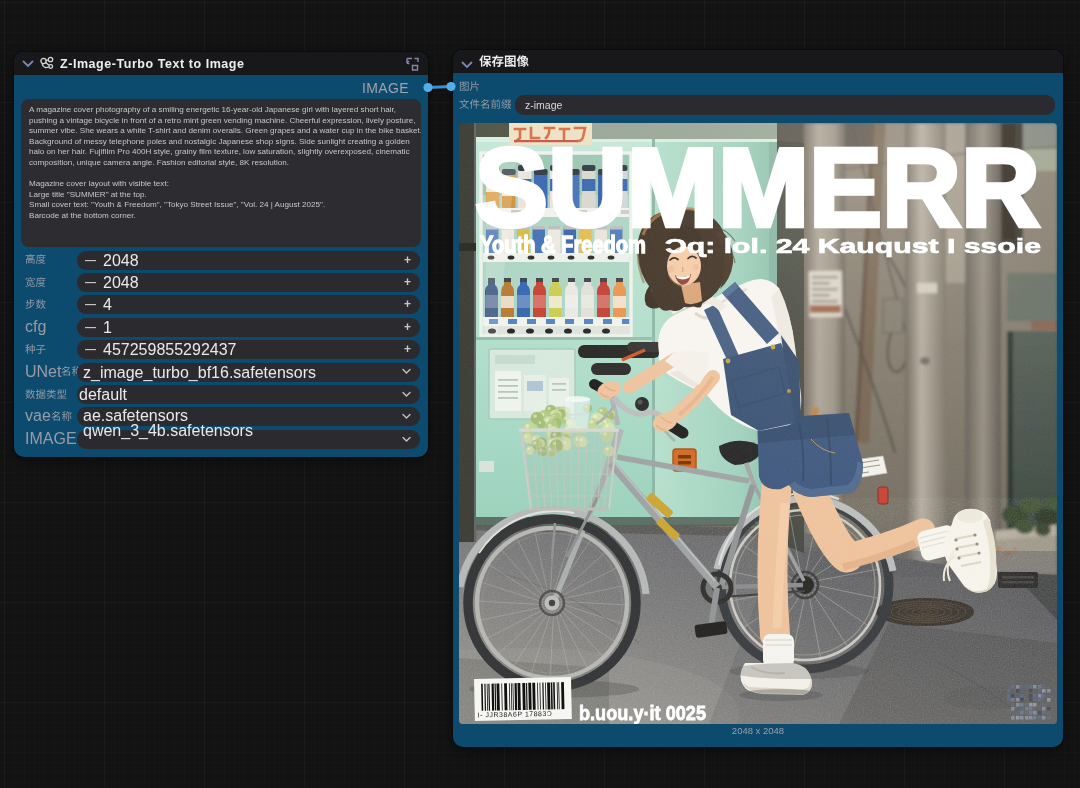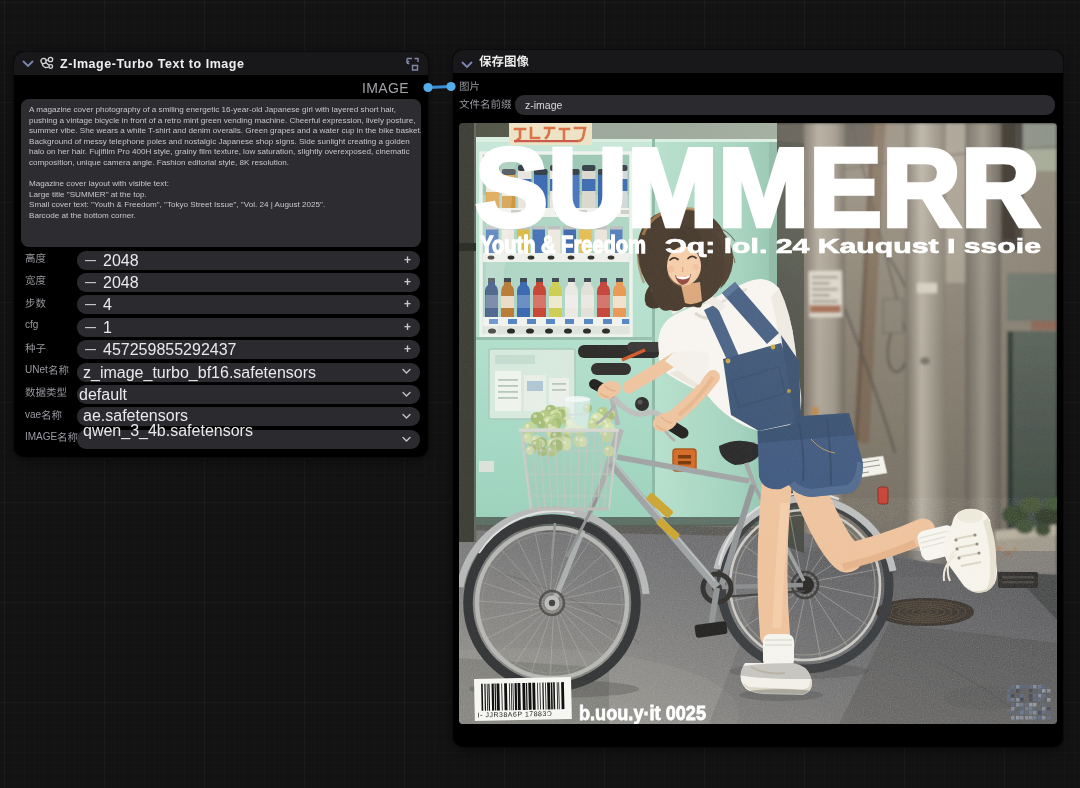--- a/index.html
+++ b/index.html
@@ -3,24 +3,24 @@
 *{margin:0;padding:0;box-sizing:border-box}
 html,body{width:1080px;height:788px;overflow:hidden}
 body{position:relative;font-family:"Liberation Sans",sans-serif;background-color:#131314;
 background-image:
  linear-gradient(rgba(255,255,255,0.022) 1px,transparent 1px),
  linear-gradient(90deg,rgba(255,255,255,0.022) 1px,transparent 1px),
  linear-gradient(rgba(255,255,255,0.013) 1px,transparent 1px),
  linear-gradient(90deg,rgba(255,255,255,0.013) 1px,transparent 1px);
 background-size:100px 100px,100px 100px,10px 10px,10px 10px;
 background-position:4px 2px,4px 2px,4px 2px,4px 2px;}
-.node{position:absolute;background:#000000;border-radius:10px;box-shadow:0 0 0 1px #0b0b0c,0 4px 14px rgba(0,0,0,0.45)}
+.node{position:absolute;background:#0c4a6e;border-radius:10px;box-shadow:0 0 0 1px #0b0b0c,0 4px 14px rgba(0,0,0,0.45)}
 .nhead{position:absolute;left:0;top:0;right:0;height:23px;background:#18181a;border-radius:10px 10px 0 0}
 .ntitle{position:absolute;font-weight:bold;color:#eeeeef;font-size:12.5px;letter-spacing:0.1px;white-space:nowrap}
-.lbl{position:absolute;display:flex;color:#9b9ca3;font-size:10px;white-space:nowrap}
+.lbl{position:absolute;display:flex;align-items:center;color:#9b9ca3;font-size:16px;white-space:nowrap}
 .fld{position:absolute;height:19px;background:#2b2b2f;border-radius:9px}
 .num{position:absolute;color:#e9e9eb;font-size:16px;line-height:19px;white-space:nowrap}
 .pm{position:absolute;color:#c9c9cd;font-size:12px;line-height:19px;font-weight:bold}
 </style></head><body>
 <div class="node" style="left:14px;top:52px;width:414px;height:405px">
     <div class="nhead"></div>
     <svg style="position:absolute;left:7px;top:6px" width="14" height="11" viewBox="0 0 14 11">
       <path d="M2.5 3.5 L7 8 L11.5 3.5" stroke="#7d87b5" stroke-width="1.8" fill="none" stroke-linecap="round"></path>
     </svg>
     <svg style="position:absolute;left:25px;top:4px" width="16" height="16" viewBox="0 0 16 16" fill="none" stroke="#d6d6da" stroke-width="1.3">
@@ -155,20 +155,21 @@
       <svg width="52.5" height="11.3" viewBox="0 0 52.5 11.3" style="display:block" fill="#9b9ca3" xmlns="http://www.w3.org/2000/svg">
         <path transform="translate(0.00,9.03) scale(10.5)" d="M0.4230 -0.8230C0.4530 -0.7740 0.4850 -0.7070 0.4970 -0.6660L0.5800 -0.6930C0.5660 -0.7340 0.5310 -0.7990 0.5010 -0.8470ZM0.0500 -0.6640V-0.5900H0.2060C0.2650 -0.4380 0.3440 -0.3070 0.4470 -0.2000C0.3370 -0.1080 0.2020 -0.0400 0.0360 0.0070C0.0510 0.0250 0.0750 0.0600 0.0830 0.0780C0.2500 0.0240 0.3890 -0.0480 0.5020 -0.1460C0.6150 -0.0460 0.7510 0.0280 0.9150 0.0730C0.9280 0.0520 0.9500 0.0200 0.9670 0.0040C0.8070 -0.0360 0.6710 -0.1070 0.5600 -0.2010C0.6610 -0.3040 0.7380 -0.4320 0.7960 -0.5900H0.9540V-0.6640ZM0.5040 -0.2530C0.4100 -0.3480 0.3360 -0.4620 0.2840 -0.5900H0.7110C0.6610 -0.4550 0.5920 -0.3440 0.5040 -0.2530Z"></path>
         <path transform="translate(10.50,9.03) scale(10.5)" d="M0.3170 -0.3410V-0.2680H0.6040V0.0800H0.6790V-0.2680H0.9530V-0.3410H0.6790V-0.5620H0.9090V-0.6350H0.6790V-0.8280H0.6040V-0.6350H0.4700C0.4830 -0.6800 0.4940 -0.7280 0.5040 -0.7750L0.4320 -0.7900C0.4090 -0.6590 0.3670 -0.5300 0.3090 -0.4470C0.3270 -0.4380 0.3590 -0.4200 0.3730 -0.4090C0.4000 -0.4510 0.4250 -0.5040 0.4460 -0.5620H0.6040V-0.3410ZM0.2680 -0.8360C0.2140 -0.6850 0.1260 -0.5350 0.0320 -0.4370C0.0450 -0.4200 0.0670 -0.3810 0.0750 -0.3630C0.1070 -0.3970 0.1370 -0.4370 0.1670 -0.4800V0.0780H0.2390V-0.5970C0.2770 -0.6670 0.3110 -0.7410 0.3390 -0.8150Z"></path>
         <path transform="translate(21.00,9.03) scale(10.5)" d="M0.2630 -0.5290C0.3140 -0.4940 0.3730 -0.4460 0.4170 -0.4060C0.3000 -0.3440 0.1710 -0.2990 0.0470 -0.2730C0.0610 -0.2560 0.0790 -0.2240 0.0860 -0.2040C0.1410 -0.2170 0.1970 -0.2330 0.2520 -0.2530V0.0790H0.3270V0.0270H0.7730V0.0790H0.8490V-0.3400H0.4510C0.6170 -0.4290 0.7620 -0.5530 0.8440 -0.7130L0.7940 -0.7440L0.7810 -0.7400H0.4270C0.4510 -0.7680 0.4730 -0.7970 0.4920 -0.8260L0.4060 -0.8430C0.3470 -0.7470 0.2330 -0.6360 0.0690 -0.5590C0.0870 -0.5460 0.1110 -0.5190 0.1220 -0.5010C0.2170 -0.5500 0.2960 -0.6090 0.3610 -0.6710H0.7330C0.6740 -0.5830 0.5870 -0.5080 0.4870 -0.4450C0.4400 -0.4860 0.3740 -0.5360 0.3210 -0.5720ZM0.7730 -0.0420H0.3270V-0.2710H0.7730Z"></path>
         <path transform="translate(31.50,9.03) scale(10.5)" d="M0.6040 -0.5140V-0.1040H0.6740V-0.5140ZM0.8070 -0.5440V-0.0140C0.8070 0.0010 0.8020 0.0050 0.7860 0.0050C0.7690 0.0060 0.7150 0.0060 0.6540 0.0040C0.6650 0.0240 0.6770 0.0560 0.6810 0.0760C0.7580 0.0770 0.8090 0.0750 0.8390 0.0630C0.8700 0.0510 0.8810 0.0300 0.8810 -0.0130V-0.5440ZM0.7230 -0.8450C0.7010 -0.7960 0.6630 -0.7300 0.6290 -0.6820H0.3290L0.3780 -0.7000C0.3590 -0.7400 0.3160 -0.7990 0.2780 -0.8410L0.2080 -0.8160C0.2440 -0.7750 0.2810 -0.7210 0.3000 -0.6820H0.0530V-0.6130H0.9470V-0.6820H0.7140C0.7430 -0.7230 0.7750 -0.7730 0.8030 -0.8190ZM0.4090 -0.3010V-0.2000H0.1870V-0.3010ZM0.4090 -0.3600H0.1870V-0.4590H0.4090ZM0.1160 -0.5230V0.0750H0.1870V-0.1410H0.4090V-0.0070C0.4090 0.0060 0.4050 0.0100 0.3910 0.0100C0.3780 0.0110 0.3320 0.0110 0.2810 0.0090C0.2910 0.0280 0.3020 0.0570 0.3070 0.0760C0.3740 0.0760 0.4190 0.0750 0.4460 0.0630C0.4740 0.0520 0.4820 0.0320 0.4820 -0.0060V-0.5230Z"></path>
         <path transform="translate(42.00,9.03) scale(10.5)" d="M0.0380 -0.0570 0.0550 0.0120C0.1360 -0.0190 0.2400 -0.0590 0.3400 -0.0980L0.3280 -0.1580C0.2210 -0.1200 0.1120 -0.0800 0.0380 -0.0570ZM0.0560 -0.4230C0.0700 -0.4300 0.0920 -0.4350 0.1980 -0.4490C0.1600 -0.3830 0.1250 -0.3310 0.1090 -0.3100C0.0820 -0.2730 0.0610 -0.2470 0.0410 -0.2430C0.0500 -0.2270 0.0600 -0.1960 0.0630 -0.1820C0.0810 -0.1950 0.1120 -0.2060 0.3270 -0.2640C0.3240 -0.2790 0.3220 -0.3070 0.3230 -0.3260L0.1620 -0.2870C0.2270 -0.3760 0.2900 -0.4840 0.3420 -0.5900L0.2860 -0.6220C0.2710 -0.5860 0.2530 -0.5500 0.2350 -0.5150L0.1260 -0.5040C0.1780 -0.5920 0.2280 -0.7020 0.2650 -0.8080L0.2010 -0.8350C0.1680 -0.7150 0.1040 -0.5840 0.0850 -0.5500C0.0670 -0.5160 0.0500 -0.4910 0.0340 -0.4880C0.0420 -0.4700 0.0530 -0.4370 0.0560 -0.4230ZM0.3500 -0.6240C0.3850 -0.6050 0.4230 -0.5810 0.4580 -0.5550C0.4180 -0.5020 0.3690 -0.4620 0.3180 -0.4370C0.3330 -0.4240 0.3500 -0.4000 0.3580 -0.3840C0.4140 -0.4150 0.4660 -0.4580 0.5080 -0.5150C0.5340 -0.4930 0.5570 -0.4710 0.5720 -0.4520L0.6200 -0.4970C0.6010 -0.5190 0.5740 -0.5440 0.5430 -0.5680C0.5770 -0.6260 0.6030 -0.6950 0.6190 -0.7750L0.5780 -0.7880L0.5660 -0.7860H0.3460V-0.7240H0.5410C0.5290 -0.6810 0.5120 -0.6410 0.4910 -0.6060C0.4590 -0.6280 0.4250 -0.6480 0.3930 -0.6650ZM0.6350 -0.6240C0.6740 -0.6010 0.7150 -0.5740 0.7540 -0.5450C0.7130 -0.4980 0.6640 -0.4610 0.6140 -0.4380C0.6280 -0.4260 0.6460 -0.4020 0.6540 -0.3860C0.7090 -0.4140 0.7600 -0.4540 0.8040 -0.5060C0.8400 -0.4770 0.8700 -0.4480 0.8910 -0.4230L0.9390 -0.4710C0.9160 -0.4970 0.8820 -0.5270 0.8430 -0.5570C0.8820 -0.6170 0.9130 -0.6900 0.9310 -0.7750L0.8900 -0.7880L0.8780 -0.7860H0.6530V-0.7240H0.8530C0.8380 -0.6770 0.8170 -0.6330 0.7920 -0.5950C0.7550 -0.6210 0.7170 -0.6460 0.6810 -0.6660ZM0.3360 -0.1830C0.3720 -0.1620 0.4100 -0.1360 0.4460 -0.1090C0.3970 -0.0470 0.3350 -0.0020 0.2670 0.0240C0.2810 0.0370 0.2980 0.0630 0.3060 0.0790C0.3790 0.0470 0.4440 -0.0010 0.4970 -0.0680C0.5260 -0.0440 0.5500 -0.0200 0.5670 0.0010L0.6150 -0.0450C0.5960 -0.0680 0.5670 -0.0940 0.5340 -0.1200C0.5720 -0.1810 0.6010 -0.2540 0.6190 -0.3400L0.5770 -0.3540L0.5650 -0.3510H0.3370V-0.2880H0.5390C0.5250 -0.2400 0.5060 -0.1970 0.4820 -0.1590C0.4490 -0.1830 0.4140 -0.2050 0.3810 -0.2240ZM0.8610 -0.2880C0.8410 -0.2290 0.8140 -0.1780 0.7800 -0.1330C0.7480 -0.1790 0.7230 -0.2320 0.7050 -0.2880ZM0.6370 -0.3510V-0.2880H0.6480L0.6440 -0.2870C0.6660 -0.2120 0.6960 -0.1420 0.7360 -0.0840C0.6870 -0.0340 0.6280 0.0030 0.5660 0.0260C0.5790 0.0390 0.5960 0.0650 0.6040 0.0820C0.6670 0.0560 0.7260 0.0180 0.7770 -0.0310C0.8180 0.0170 0.8660 0.0550 0.9220 0.0810C0.9320 0.0630 0.9530 0.0380 0.9680 0.0240C0.9120 0.0010 0.8630 -0.0350 0.8220 -0.0800C0.8760 -0.1480 0.9180 -0.2340 0.9420 -0.3390L0.9010 -0.3540L0.8880 -0.3510Z"></path>
       </svg>
     </div>
     <div class="fld" style="left:62px;top:45px;width:540px;height:20px"></div>
     <div style="position:absolute;left:72px;top:45px;color:#d9d9db;font-size:10.5px;line-height:20px">z-image</div>
+    <div style="position:absolute;left:0;top:675px;width:610px;text-align:center;color:#9fa0a4;font-size:9.5px">2048 x 2048</div>
   </div>
 <svg style="position:absolute;left:420px;top:78px" width="42" height="18" viewBox="0 0 42 18">
 <path d="M8 9.5 L31 8.5" stroke="#3d8fd4" stroke-width="3.2"></path>
 <circle cx="8" cy="9.5" r="4.6" fill="#54aeea"></circle>
     <circle cx="31" cy="8.5" r="4.6" fill="#54aeea"></circle>
   </svg>
 <svg style="position:absolute;left:459px;top:123px" width="598" height="601" viewBox="0 0 598 601" xmlns="http://www.w3.org/2000/svg">
     <defs>
 <clipPath id="ph">
         <rect x="0" y="0" width="598" height="601" rx="4"></rect>

